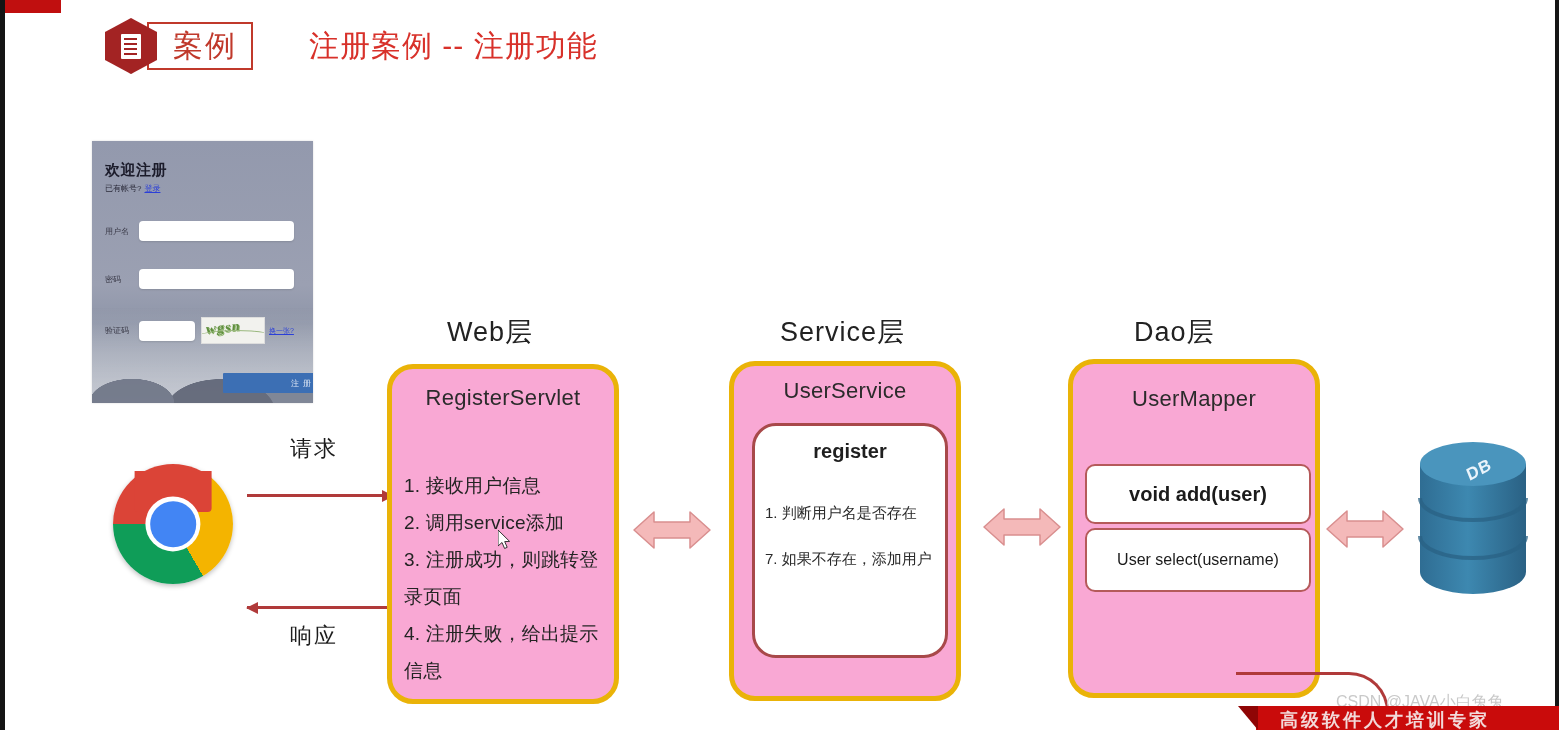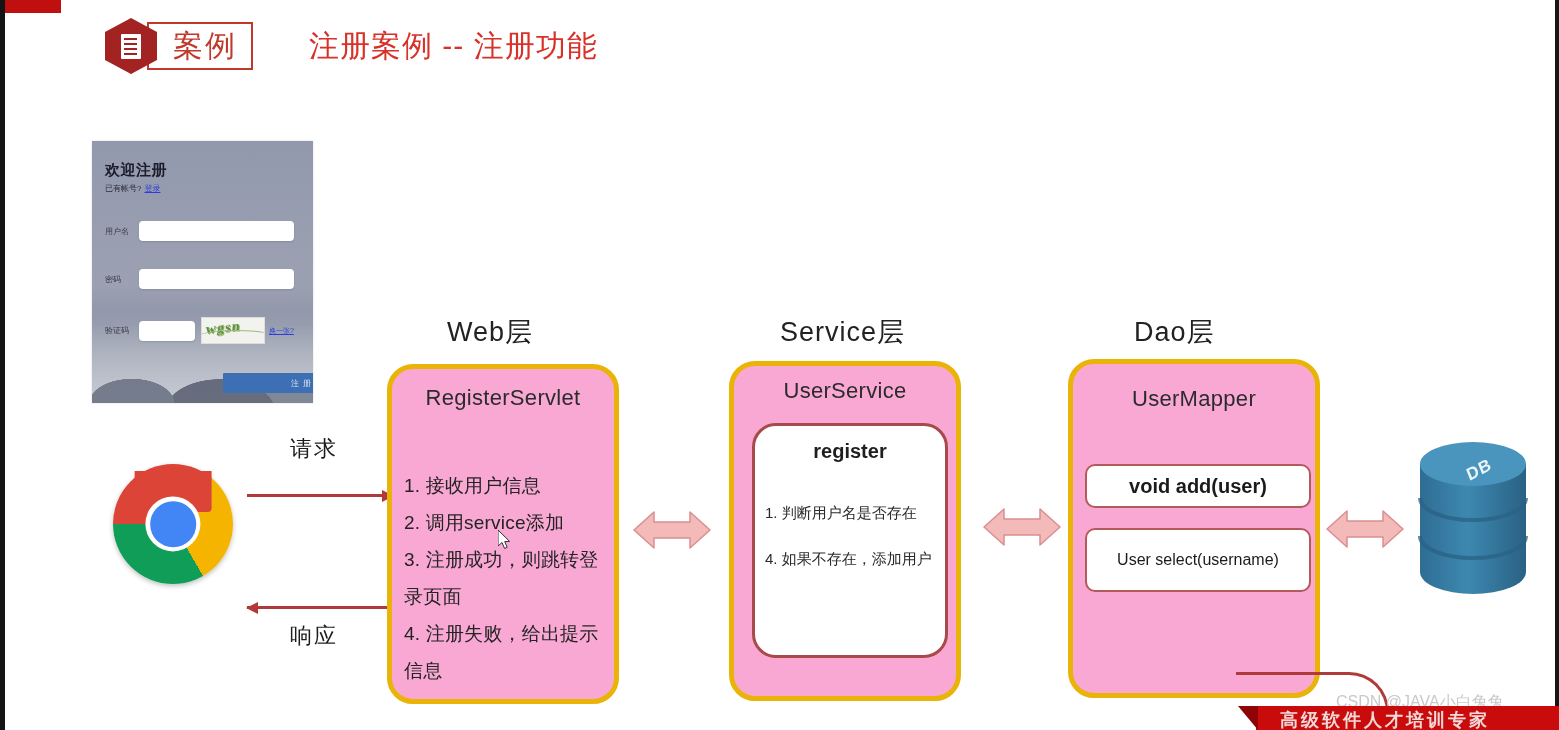--- a/index.html
+++ b/index.html
@@ -158,21 +158,21 @@
   .svc-list li{list-style:none;font-size:15px;color:#2a2a2a;line-height:1.2;margin-bottom:28px;white-space:nowrap;}
 
   
   .dao-title{left:1134px;top:314px;}
   .dao-box{left:1068px;top:359px;width:252px;height:339px;}
   .dao-name{top:22px;}
   .dao-m{
     position:absolute;left:12px;width:226px;border:2px solid #b55a5a;border-radius:10px;
     box-sizing:border-box;display:flex;align-items:center;justify-content:center;background:#fff;
   }
-  .dao-m1{top:100px;height:44px;font-size:20px;color:#1b1b1b;font-weight:bold;}
+  .dao-m1{top:100px;height:60px;font-size:20px;color:#1b1b1b;font-weight:bold;}
   .dao-m2{top:164px;height:64px;font-size:16px;color:#1b1b1b;}
 
   
   .biarrow{position:absolute;width:80px;height:52px;}
   .biarrow svg{width:100%;height:100%;display:block;}
   .bi1{left:632px;top:504px;}
   .bi2{left:982px;top:501px;}
   .bi3{left:1325px;top:503px;}
 
   
@@ -284,21 +284,21 @@
       </svg>
   </div>
 
   <div class="layer-title svc-title">Service层</div>
   <div class="lbox svc-box">
     <div class="lbox-name svc-name">UserService</div>
     <div class="svc-inner">
       <div class="svc-inner-name">register</div>
       <ul class="svc-list">
         <li>1. 判断用户名是否存在</li>
-        <li>4. 如果不存在，添加用户</li>
+        <li>7. 如果不存在，添加用户</li>
       </ul>
     </div>
   </div>
 
   <div class="biarrow bi2">
     <svg viewBox="0 0 80 52">
         <polygon points="2,26 22,8 22,18 58,18 58,8 78,26 58,44 58,34 22,34 22,44" fill="#f4b9b9" stroke="#d98f8f" stroke-width="1.5" stroke-linejoin="round"></polygon>
       </svg>
   </div>
 

